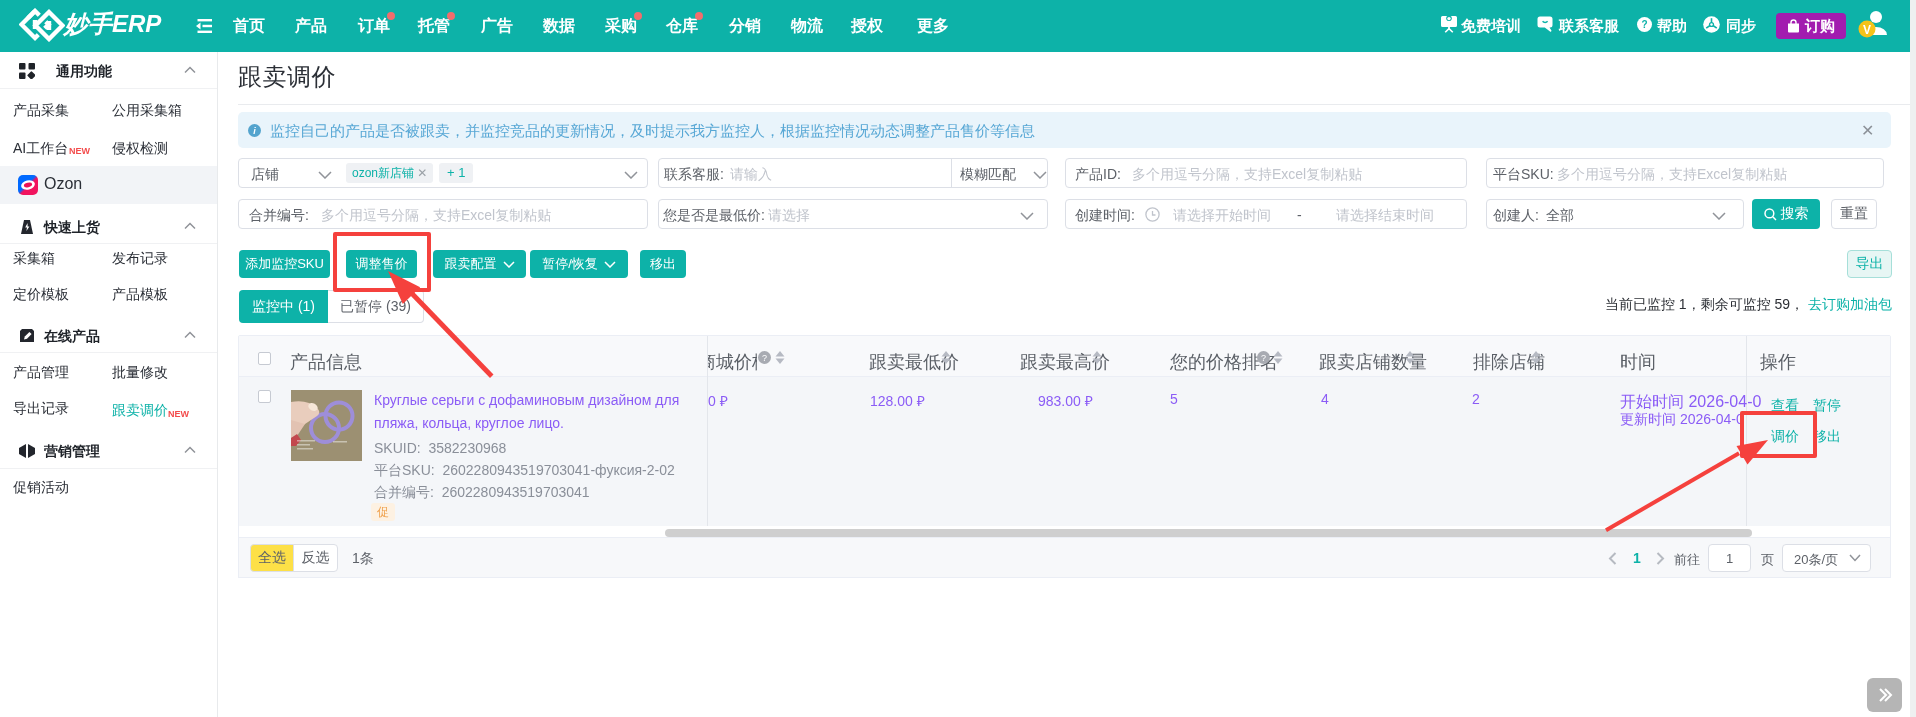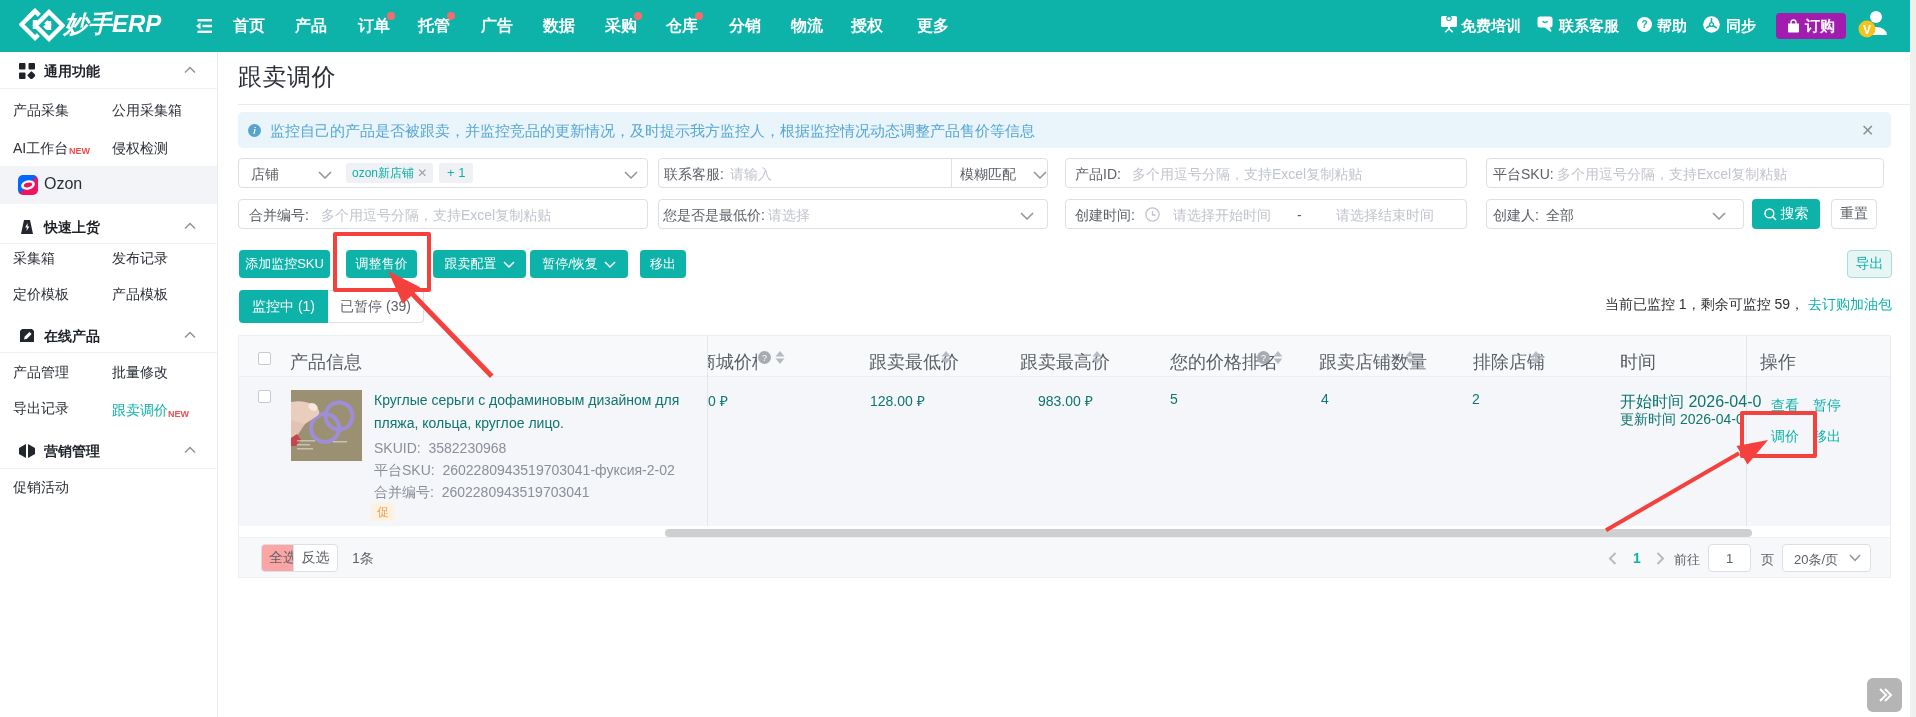--- a/index.html
+++ b/index.html
@@ -28,21 +28,21 @@
   
   .pg-title { position:absolute; left:238px; top:61px; font-size:24px; color:#2b2f36; font-weight:500; letter-spacing:0.5px;}
   .t-div { position:absolute; left:238px; top:104px; width:1672px; height:1px; background:#e9ebee; }
   .alert { position:absolute; left:238px; top:112px; width:1653px; height:36px; background:#e9f4fb; border-radius:5px; }
   .fbox { position:absolute; height:30px; border:1px solid var(--bd); border-radius:4px; background:#fff; font-size:14px; }
   .flabel { position:absolute; top:7px; color:#5d6168; font-size:14px; white-space:nowrap; }
   .fph { position:absolute; top:7px; color:#c0c4cc; font-size:14px; white-space:nowrap; }
   .tealbtn { position:absolute; background:var(--teal); color:#fff; border-radius:4px; font-size:14px;
      display:flex; align-items:center; justify-content:center; white-space:nowrap; }
   .tcell { position:absolute; font-size:18px; color:#5a5f66; font-weight:normal; white-space:nowrap; }
-  .rcell { position:absolute; font-size:14px; color:#0f766e; white-space:nowrap; }
+  .rcell { position:absolute; font-size:14px; color:#8b5cf6; white-space:nowrap; }
   .gcell { position:absolute; font-size:14px; color:#8a8f99; white-space:nowrap; }
   .link { color:var(--teal); }
   .oplink { position:absolute; font-size:14px; color:var(--teal); white-space:nowrap; }
   .cbox { position:absolute; width:13px; height:13px; border:1px solid #c6cad2; border-radius:2px; background:#fff; }
   svg.sort { position:absolute; }
   .redbox { position:absolute; border:4px solid var(--red); border-radius:2px; }
 </style>
 </head>
 <body>
 
@@ -129,21 +129,21 @@
 </div>
 <div class="scrollstrip"></div>
 
 <div class="sidebar">
   <svg class="abs" style="left:19px;top:11px" width="16" height="16" viewBox="0 0 16 16" fill="#1f2329">
     <rect x="0" y="0" width="6.5" height="6.5" rx="1"></rect>
     <rect x="9.5" y="0" width="6.5" height="6.5" rx="1"></rect>
     <rect x="0" y="9.5" width="6.5" height="6.5" rx="1"></rect>
     <rect x="9.3" y="9.3" width="6.2" height="6.2" rx="1" transform="rotate(45 12.4 12.4)"></rect>
   </svg>
-  <div class="sec-t" style="left:44px;top:11px">通用功能</div>
+  <div class="sec-t" style="left:56px;top:11px">通用功能</div>
   <svg class="abs" style="left:184px;top:14px" width="12" height="8" viewBox="0 0 12 8">
       <path class="chev" d="M1 6.5 L6 1.5 L11 6.5"></path>
     </svg>
   <div class="sdiv" style="top:36px"></div>
   <div class="s-item" style="left:13px;top:50px">产品采集</div>
   <div class="s-item" style="left:112px;top:50px">公用采集箱</div>
   <div class="s-item" style="left:13px;top:88px">AI工作台</div>
   <div class="s-new" style="left:69px;top:79px">NEW</div>
   <div class="s-item" style="left:112px;top:88px">侵权检测</div>
   <div class="abs" style="left:0;top:114px;width:217px;height:38px;background:#f2f4f7"></div>
@@ -374,21 +374,21 @@
 <div class="rcell" style="left:1620px;top:392px;font-size:16px;">开始时间 2026-04-0</div>
 <div class="rcell" style="left:1620px;top:411px;font-size:14px;">更新时间 2026-04-0</div>
 <div class="oplink" style="left:1771px;top:397px;">查看</div>
 <div class="oplink" style="left:1813px;top:397px;">暂停</div>
 <div class="oplink" style="left:1771px;top:428px;">调价</div>
 <div class="oplink" style="left:1813px;top:428px;">移出</div>
 
 <div class="abs" style="left:665px;top:529px;width:1087px;height:8px;background:#cfcfcf;border-radius:4px;"></div>
 
 <div class="abs" style="left:238px;top:537px;width:1653px;height:41px;background:#f7f8fa;border:1px solid #ebeef5;"></div>
-<div class="abs" style="left:261px;top:544px;width:44px;height:28px;background:#fca5a5;border:1px solid var(--bd);border-radius:4px 0 0 4px;font-size:14px;color:#5d6168;display:flex;align-items:center;justify-content:center;">全选</div>
+<div class="abs" style="left:250px;top:544px;width:44px;height:28px;background:#fde047;border:1px solid var(--bd);border-radius:4px 0 0 4px;font-size:14px;color:#5d6168;display:flex;align-items:center;justify-content:center;">全选</div>
 <div class="abs" style="left:293px;top:544px;width:45px;height:28px;background:#fff;border:1px solid var(--bd);border-radius:0 4px 4px 0;font-size:14px;color:#5d6168;display:flex;align-items:center;justify-content:center;">反选</div>
 <div class="abs" style="left:352px;top:550px;font-size:14px;color:#5d6168;">1条</div>
 <svg class="abs" style="left:1608px;top:552px" width="9" height="13" viewBox="0 0 9 13">
     <path d="M7.5 1 L2 6.5 L7.5 12" stroke="#b6bac1" stroke-width="2" fill="none"></path>
   </svg>
 <div class="abs" style="left:1633px;top:550px;font-size:14px;font-weight:bold;color:var(--teal);">1</div>
 <svg class="abs" style="left:1656px;top:552px" width="9" height="13" viewBox="0 0 9 13">
     <path d="M1.5 1 L7 6.5 L1.5 12" stroke="#b6bac1" stroke-width="2" fill="none"></path>
   </svg>
 <div class="abs" style="left:1674px;top:551px;font-size:13px;color:#5d6168;">前往</div>

